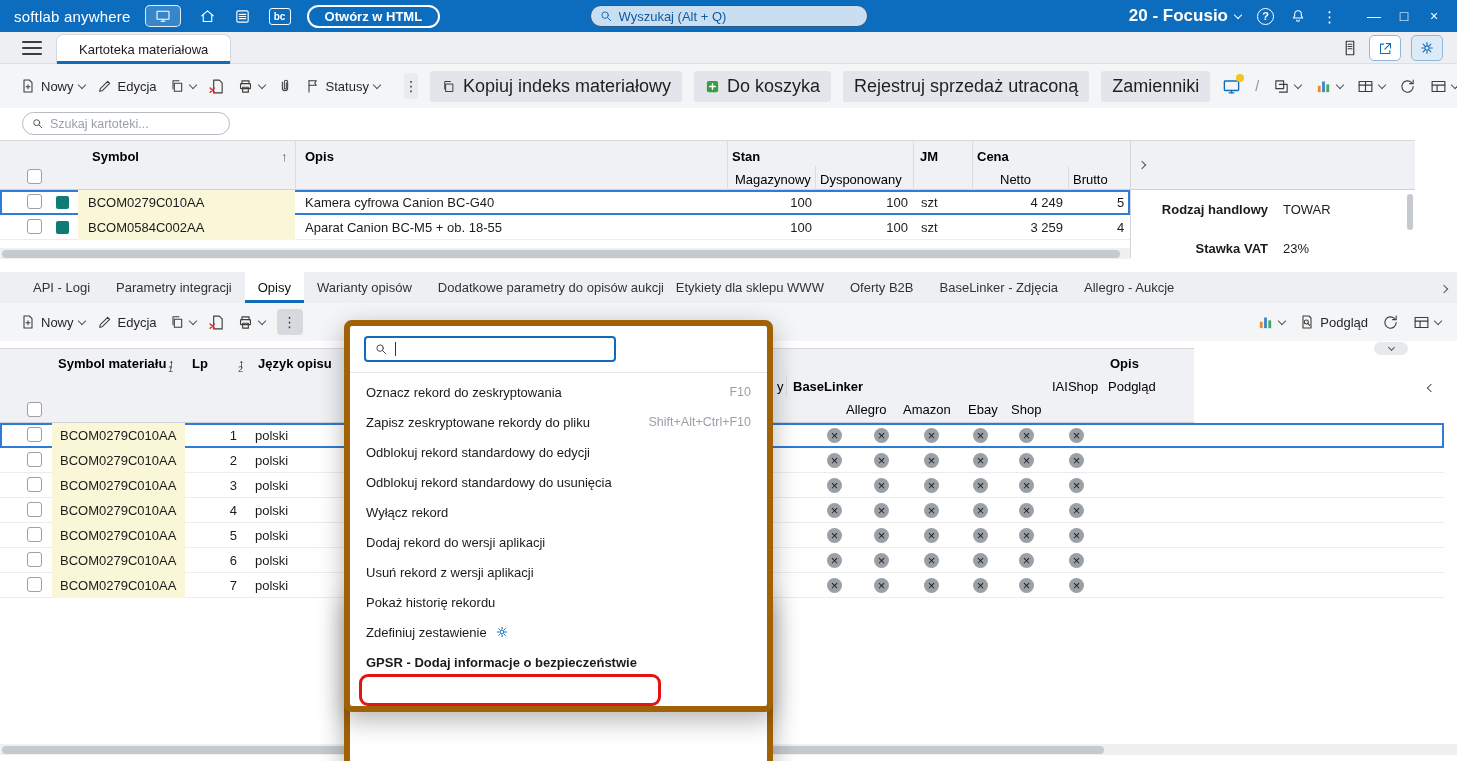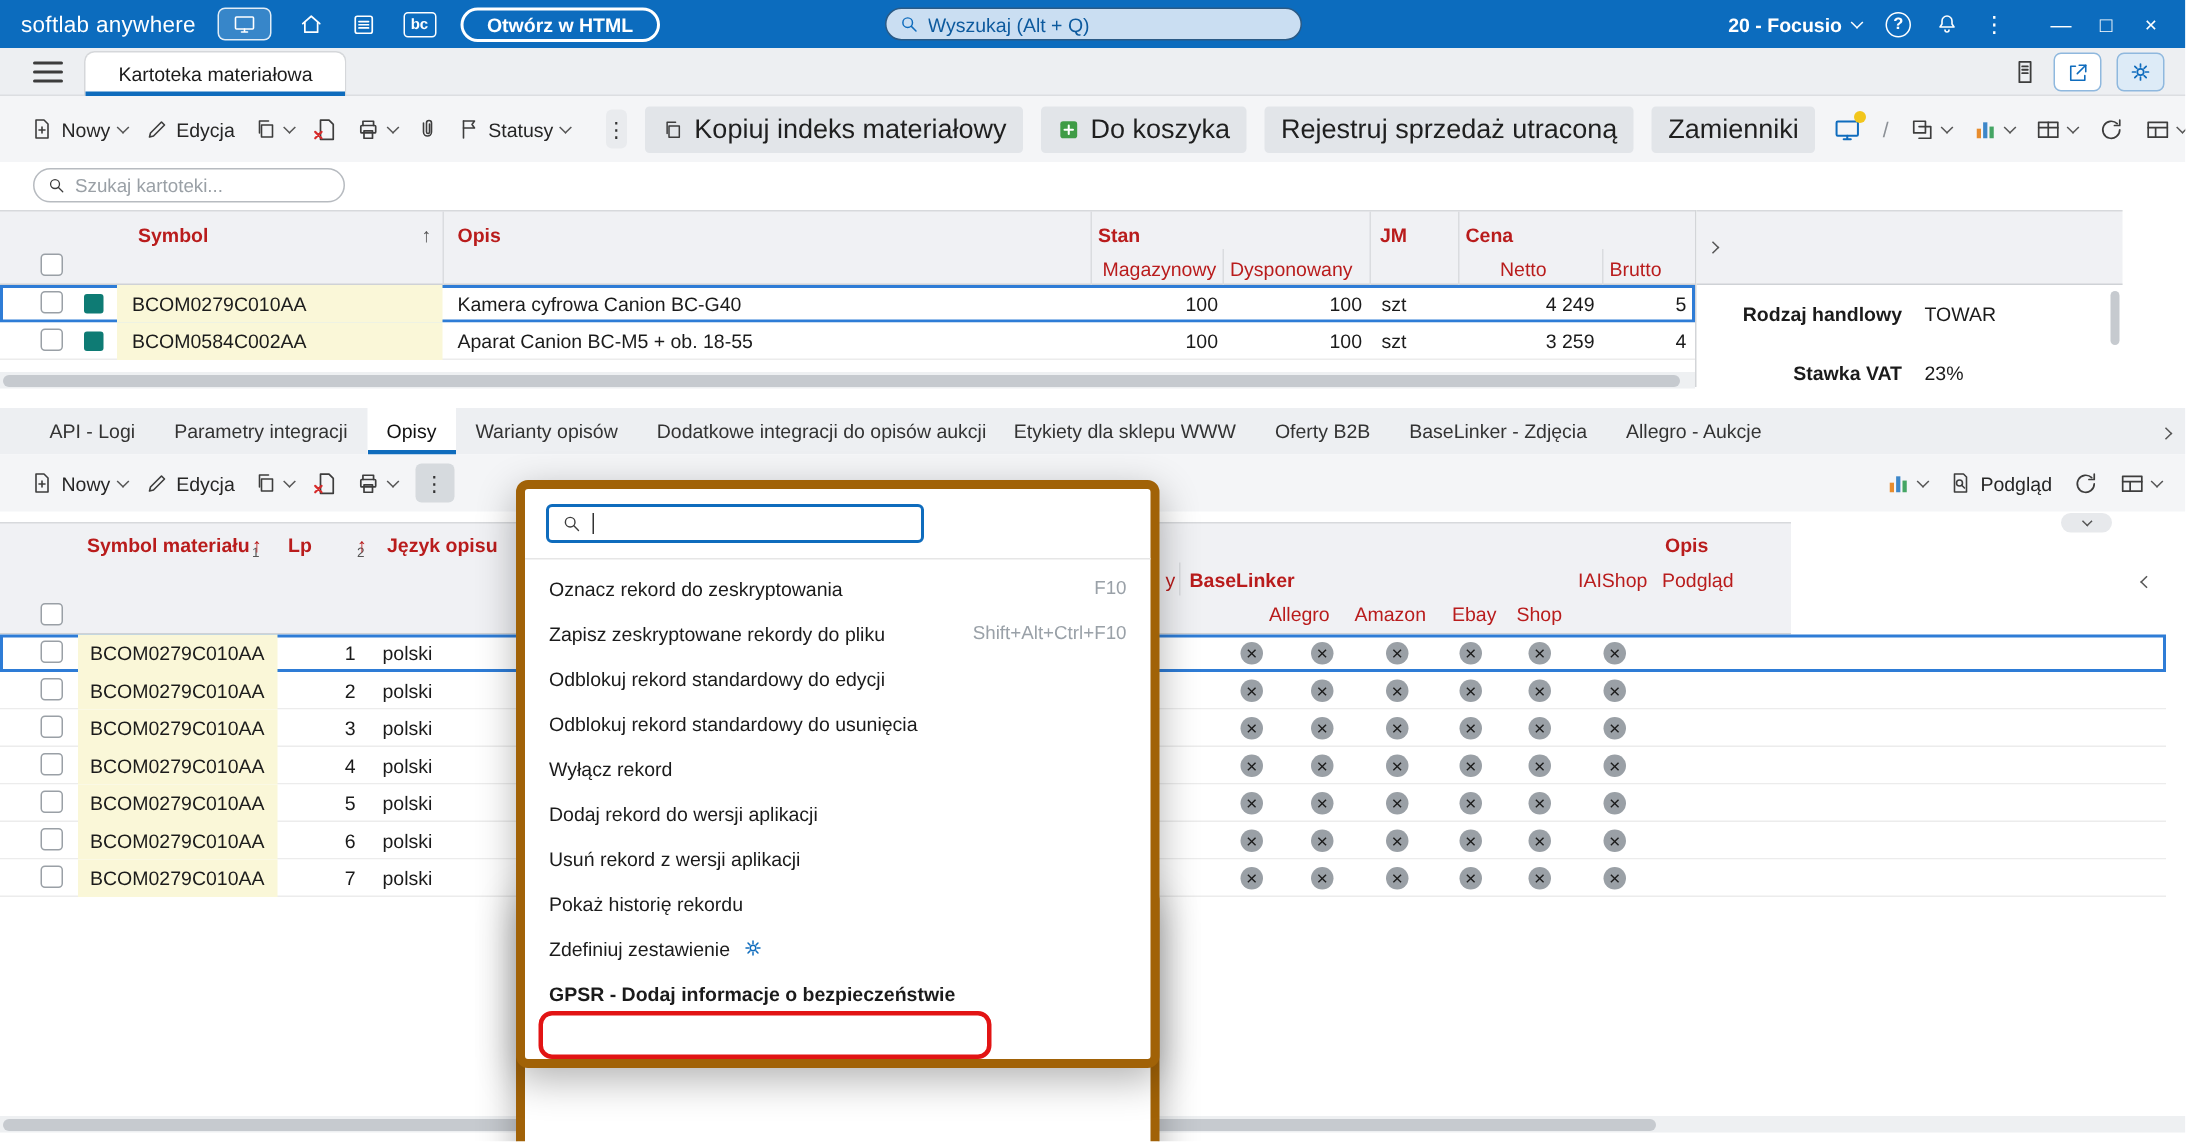--- a/index.html
+++ b/index.html
@@ -11,21 +11,21 @@
   .topbar { position:absolute; left:0; top:0; width:100%; height:32px; background:#0c6cbe; display:flex; align-items:center; color:#fff; }
   .logo { margin-left:14px; font-size:15px; letter-spacing:.2px; }
   .appbox { margin-left:14px; width:36px; height:22px; border:1px solid rgba(255,255,255,.85); border-radius:5px; background:rgba(255,255,255,.18); display:flex; align-items:center; justify-content:center; }
   .tbi { margin-left:18px; display:flex; align-items:center; justify-content:center; }
   .bcbadge { margin-left:18px; width:22px; height:17px; border:1px solid #fff; border-radius:3px; font-size:10px; font-weight:700; display:flex; align-items:center; justify-content:center; }
   .openhtml { margin-left:16px; border:2px solid #fff; border-radius:14px; padding:2px 16px; font-weight:700; font-size:13px; color:#fff; background:transparent; cursor:default; }
   .topsearch { position:absolute; left:50%; transform:translateX(-50%); top:5px; width:278px; height:22px; background:#cadef2; border:1px solid #2a5a86; border-radius:12px; display:flex; align-items:center; padding-left:8px; gap:6px; }
   .topsearch input { border:none; outline:none; background:transparent; font-size:13px; color:#0d5a9e; width:220px; font-family:"Liberation Sans", sans-serif; }
   .topsearch input::placeholder { color:#0d5a9e; }
   .topright { margin-left:auto; display:flex; align-items:center; gap:16px; margin-right:8px; }
-  .profile { display:flex; align-items:center; gap:7px; font-weight:700; font-size:13px; }
+  .profile { display:flex; align-items:center; gap:7px; font-weight:700; font-size:17px; }
   .helpc { width:17px; height:17px; border:1.5px solid #fff; border-radius:50%; font-size:11px; font-weight:700; display:flex; align-items:center; justify-content:center; }
   .kebab { font-size:15px; line-height:15px; }
   .winctl { display:flex; align-items:center; gap:0; margin-left:6px; }
   .wbtn { width:30px; height:32px; display:flex; align-items:center; justify-content:center; font-size:14px; }
   .cv { width:6px; height:6px; border-right:1.4px solid #555; border-bottom:1.4px solid #555; transform:rotate(45deg); display:inline-block; margin-top:-3px; }
   .cv.w { border-color:#fff; }
 
   
   .tabrow { position:absolute; left:0; top:32px; width:100%; height:32px; background:#edeff2; border-bottom:1px solid #dcdee1; }
   .burger { position:absolute; left:22px; top:9px; width:20px; }
@@ -51,21 +51,21 @@
   .relic { position:relative; display:flex; }
 
   
   .searchrow { position:absolute; left:0; top:108px; width:100%; height:32px; background:#fff; }
   .srch { position:absolute; left:22px; top:4px; width:208px; height:23px; border:1px solid #b7bbc0; border-radius:12px; display:flex; align-items:center; gap:6px; padding-left:8px; background:#fff; }
   .srch input { border:none; outline:none; font-size:12.5px; color:#555; width:160px; background:transparent; font-family:"Liberation Sans", sans-serif; }
   .srch input::placeholder { color:#9aa0a6; }
 
   
   .ghead { position:absolute; background:#f0f1f4; border-top:1px solid #d7d9dc; border-bottom:1px solid #cfd2d6; }
-  .ghead span { position:absolute; font-size:13px; color:#b91c1c; white-space:nowrap; }
+  .ghead span { position:absolute; font-size:13px; color:#000000; white-space:nowrap; }
   .hb { font-weight:700; }
   .vline { position:absolute; width:1px; background:#dadcdf; }
   .cbx { position:absolute; width:15px; height:15px; border:1px solid #9aa0a6; border-radius:3px; background:#fff; }
   .rows { position:absolute; left:0; }
   .row { position:relative; height:25px; background:#fff; border-bottom:1px solid #ececec; }
   .row span { position:absolute; line-height:25px; font-size:13px; color:#1b1b1b; white-space:nowrap; }
   .row .cbx { top:4px; left:27px; }
   .selrow { outline:2px solid #2e7cd6; outline-offset:-2px; }
   .symcell { background:#faf7d8; }
   .teal { position:absolute; left:56px; top:6px; width:13px; height:13px; border-radius:2px; background:#0e7b74; }
@@ -390,21 +390,21 @@
   </div>
 
   <div class="inttabs">
     <span class="itab menu">
       
     </span>
     <span class="itab">API - Logi</span>
     <span class="itab">Parametry integracji</span>
     <span class="itab active">Opisy</span>
     <span class="itab">Warianty opisów</span>
-    <span class="itab trunc">Dodatkowe integracji do opisów aukcji</span>
+    <span class="itab trunc">Dodatkowe parametry do opisów aukcji</span>
     <span class="itab">Etykiety dla sklepu WWW</span>
     <span class="itab">Oferty B2B</span>
     <span class="itab">BaseLinker - Zdjęcia</span>
     <span class="itab">Allegro - Aukcje</span>
     <span style="margin-left:auto; margin-right:10px;"><i class="cvr"></i></span>
   </div>
 
   <div class="toolbar toolbar2">
     <span class="flat">
       <svg class="ic" width="16" height="16" viewBox="0 0 24 24">

